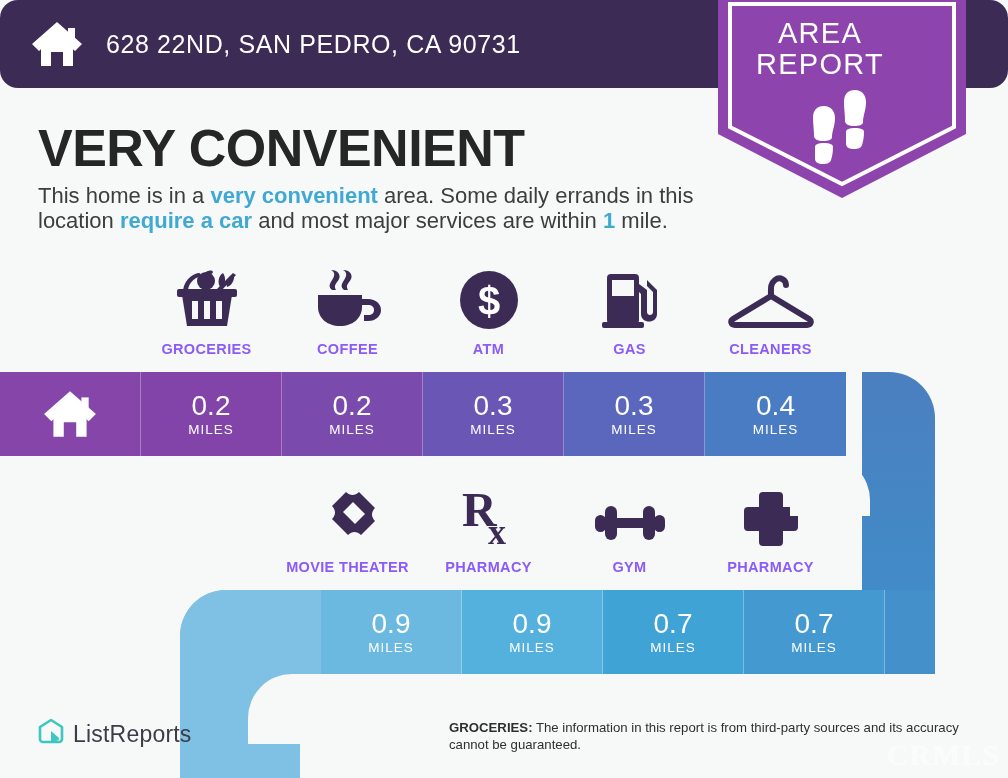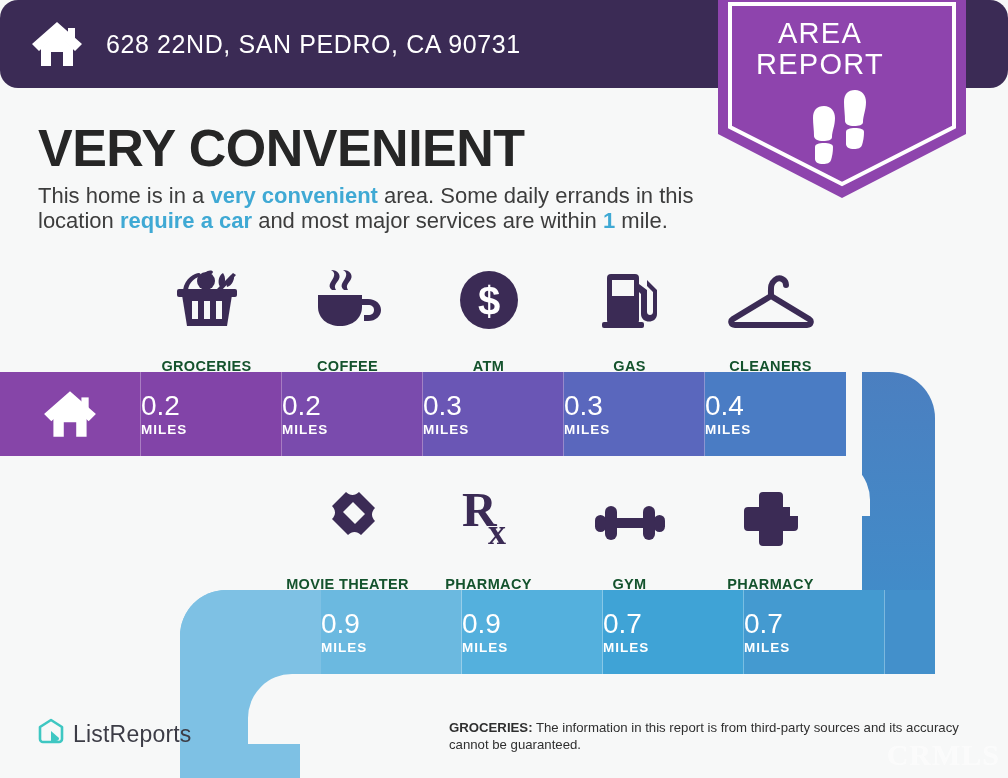--- a/index.html
+++ b/index.html
@@ -48,34 +48,34 @@
   .subtitle b{color:#3fa9d4;font-weight:700;}
 
   
   .icon-row{position:absolute;display:flex;}
   .icon-cell{
     width:141px;display:flex;flex-direction:column;align-items:center;justify-content:flex-end;
   }
   .icon-art{height:62px;display:flex;align-items:flex-end;justify-content:center;}
   .icon-art svg{display:block;}
   .icon-label{
-    margin-top:28px;font-size:14.5px;font-weight:700;color:#14532d;letter-spacing:.35px;
+    margin-top:11px;font-size:14.5px;font-weight:700;color:#8b5cf6;letter-spacing:.35px;
     white-space:nowrap;
   }
 
   
   .bar{position:absolute;display:flex;overflow:hidden;}
   .bar-cell{
     width:141px;height:84px;display:flex;flex-direction:column;
-    justify-content:center;box-sizing:border-box;
+    align-items:center;justify-content:center;box-sizing:border-box;
     border-right:1px solid rgba(255,255,255,.30);
   }
   .bar-cell:last-child{border-right:none;}
   .bar-cell .val{color:#ffffff;font-size:28px;line-height:30px;font-weight:400;}
-  .bar-cell .unit{color:#ffffff;font-size:13.5px;letter-spacing:1px;font-weight:700;margin-top:1px;}
+  .bar-cell .unit{color:#ffffff;font-size:13.5px;letter-spacing:1px;font-weight:400;margin-top:1px;}
   .bar-cell.home{align-items:center;justify-content:center;}
   .bar-cell.home svg{display:block;}
 
   
   #bar-row1{
     left:0;top:372px;width:935px;height:84px;
     border-top-right-radius:46px;
   }
   
   .connector-right{

